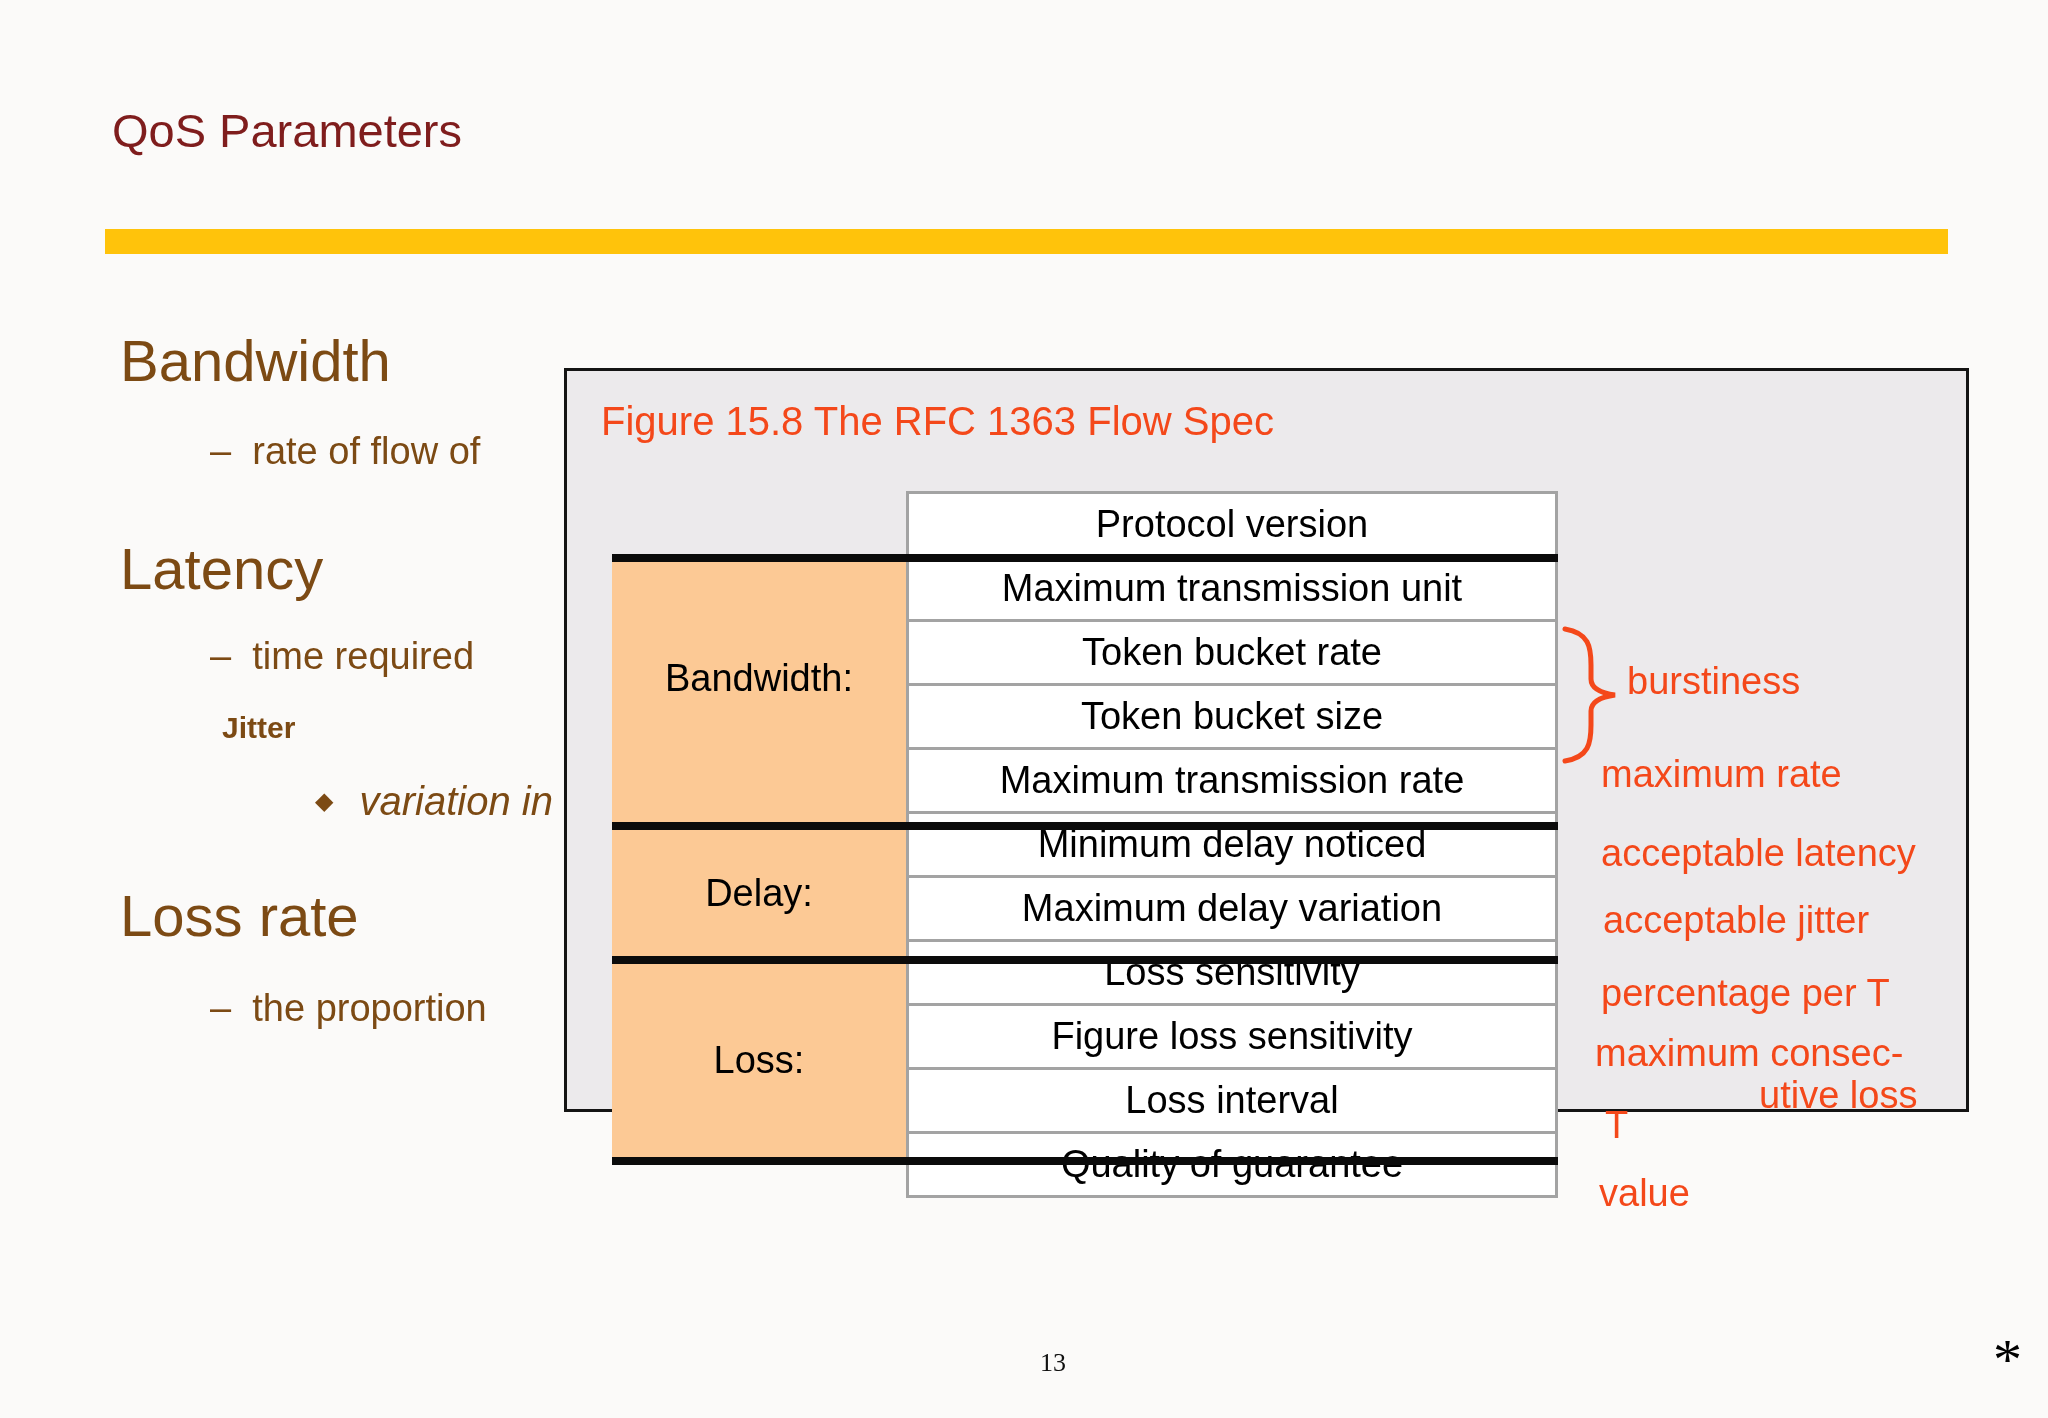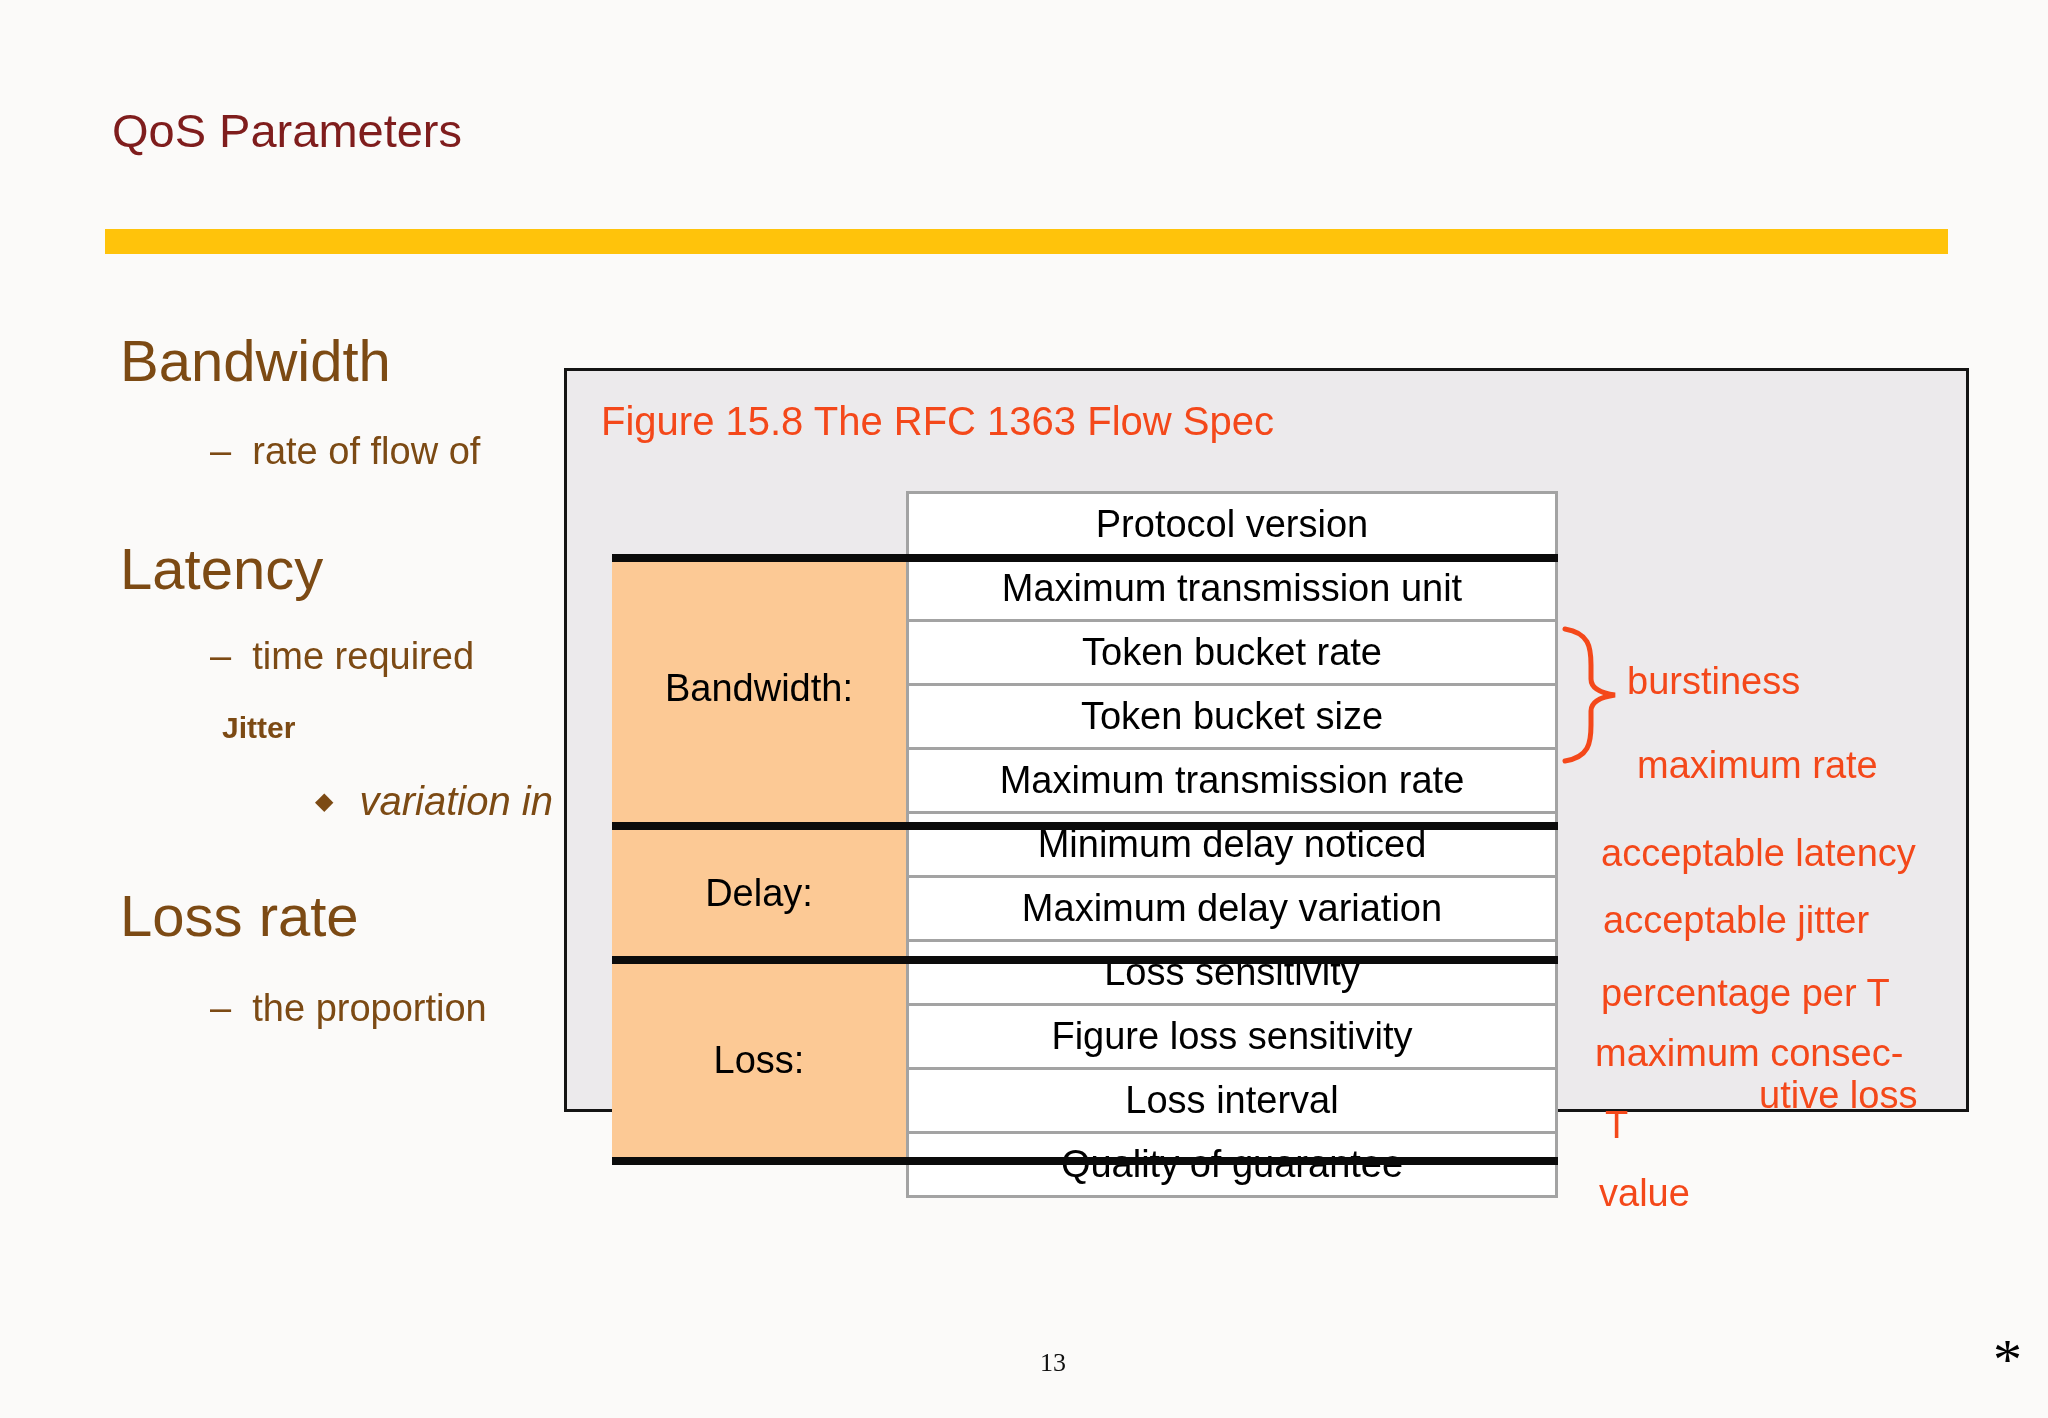--- a/index.html
+++ b/index.html
@@ -67,21 +67,21 @@
 
   <div class="abs o-head" style="left:120px;top:885px;">Loss rate</div>
   <div class="abs o-point" style="left:210px;top:985px;">–  the proportion</div>
 </div>
 
 <div class="abs panel">
   <div class="abs caption">Figure 15.8 The RFC 1363 Flow Spec</div>
 
   <div class="abs label-block"></div>
 
-  <div class="abs group-label" style="top:293px;">Bandwidth:</div>
+  <div class="abs group-label" style="top:283px;">Bandwidth:</div>
   <div class="abs group-label" style="top:498px;">Delay:</div>
   <div class="abs group-label" style="top:665px;">Loss:</div>
 
   <div class="abs spec-table">
     <div class="spec-row">Protocol version</div>
     <div class="spec-row">Maximum transmission unit</div>
     <div class="spec-row">Token bucket rate</div>
     <div class="spec-row">Token bucket size</div>
     <div class="spec-row">Maximum transmission rate</div>
     <div class="spec-row">Minimum delay noticed</div>
@@ -95,21 +95,21 @@
   <div class="abs thick-line" style="top:183px;"></div>
   <div class="abs thick-line" style="top:451px;"></div>
   <div class="abs thick-line" style="top:585px;"></div>
   <div class="abs thick-line" style="top:786px;"></div>
 
   <svg class="abs" style="left:992px;top:254px;" width="62" height="140" viewBox="0 0 62 140">
     <path d="M6,4 C30,8 32,22 32,40 L32,54 C32,64 42,68 56,70 C42,72 32,76 32,86 L32,100 C32,118 30,132 6,136" fill="none" stroke="#F4481A" stroke-width="5" stroke-linecap="round"></path>
   </svg>
 
   <div class="abs annot" style="left:1060px;top:288px;">burstiness</div>
-  <div class="abs annot" style="left:1034px;top:372px;margin-left:36px;">maximum rate</div>
+  <div class="abs annot" style="left:1034px;top:381px;">maximum rate</div>
   <div class="abs annot" style="left:1034px;top:460px;">acceptable latency</div>
   <div class="abs annot" style="left:1036px;top:527px;">acceptable jitter</div>
   <div class="abs annot" style="left:1034px;top:600px;">percentage per T</div>
   <div class="abs annot" style="left:1028px;top:660px;">maximum consec-</div>
   <div class="abs annot" style="left:1192px;top:702px;">utive loss</div>
   <div class="abs annot" style="left:1038px;top:732px;">T</div>
   <div class="abs annot" style="left:1032px;top:800px;">value</div>
 </div>
 
 <div class="abs page-number">13</div>

